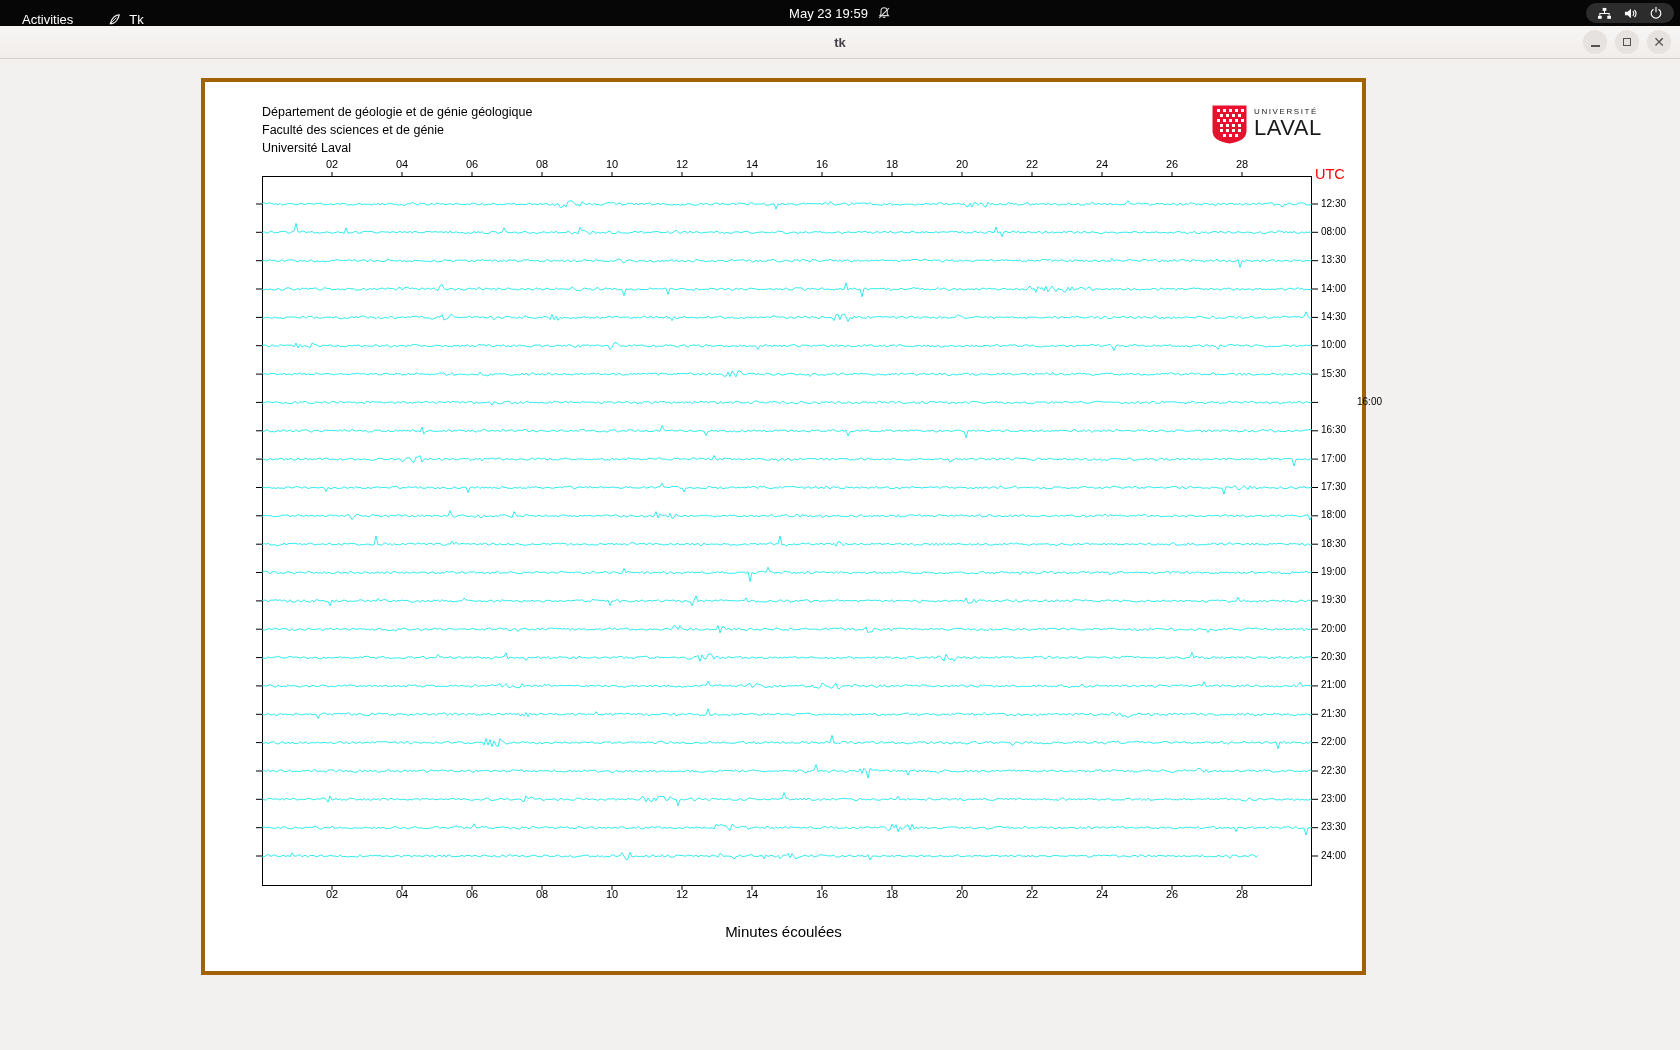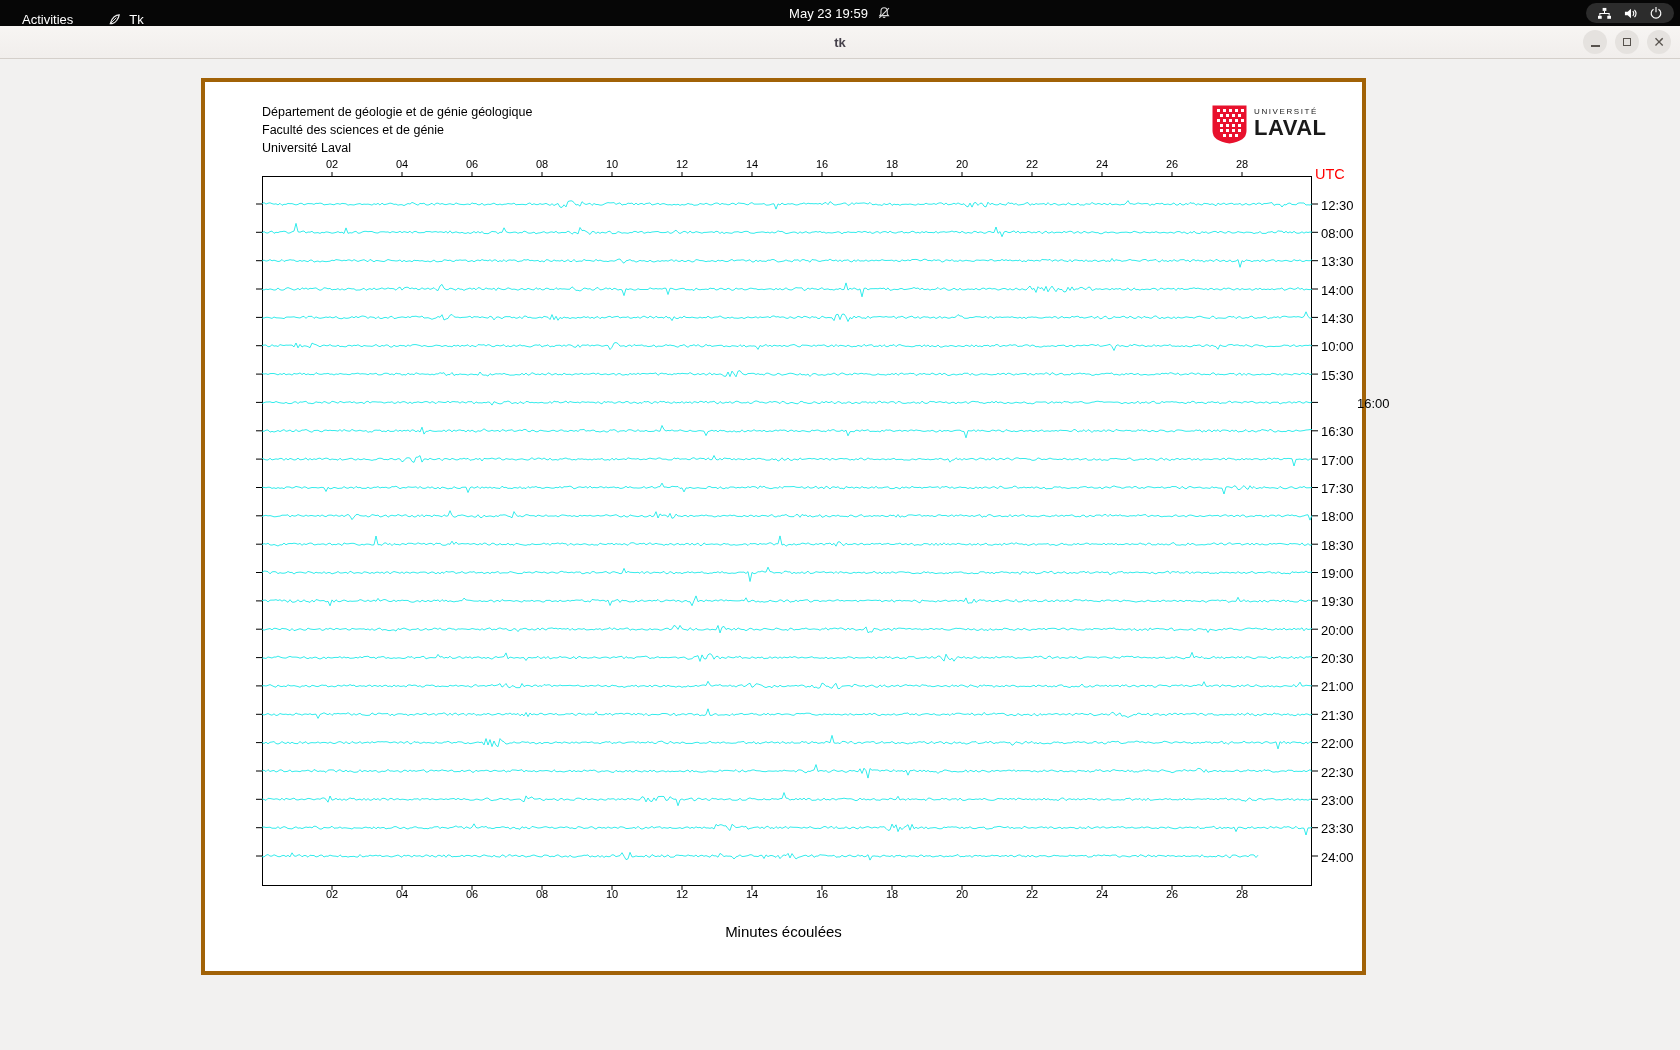--- a/index.html
+++ b/index.html
@@ -40,24 +40,24 @@
   
   .panel { position:absolute; left:201px; top:78px; width:1165px; height:897px;
            background:#ffffff; border:4px solid #a16207; }
   .hdr-block { position:absolute; left:57px; top:21px; font-size:12.5px; font-weight:500;
                line-height:18px; color:#000; }
   .plot-title { position:absolute; left:0; width:100%; top:38px; text-align:center;
                 font-size:17.5px; color:#000; letter-spacing:0.2px; }
   .logo { position:absolute; left:1006px; top:22px; display:flex; align-items:flex-start; gap:6px; }
   .logo-text { display:flex; flex-direction:column; margin-top:3px; }
   .logo-univ { font-size:8px; letter-spacing:1.6px; color:#1a1a1a; font-weight:500; }
-  .logo-laval { font-size:22px; font-weight:700; letter-spacing:0.5px; color:#1a1a1a; line-height:1.05; }
+  .logo-laval { font-size:22px; font-weight:400; letter-spacing:0.5px; color:#1a1a1a; line-height:1.05; }
   .utc { position:absolute; left:1110px; top:84px; font-size:14.5px; color:#ff0000; }
   .xtick { position:absolute; transform:translateX(-50%); font-size:11px; color:#000; }
-  .tlabel { position:absolute; font-size:13px; color:#000; white-space:nowrap;text-align:center; }
+  .tlabel { position:absolute; font-size:10px; color:#000; white-space:nowrap;text-align:center; }
   .xlabel { position:absolute; left:0; width:100%; top:841px; text-align:center;
             font-size:15px; color:#000; }
   #plot-svg { position:absolute; left:57px; top:94px; overflow:visible; }
 </style>
 </head>
 <body>
 
 <div class="screen">
 
   <div class="top-bar">

